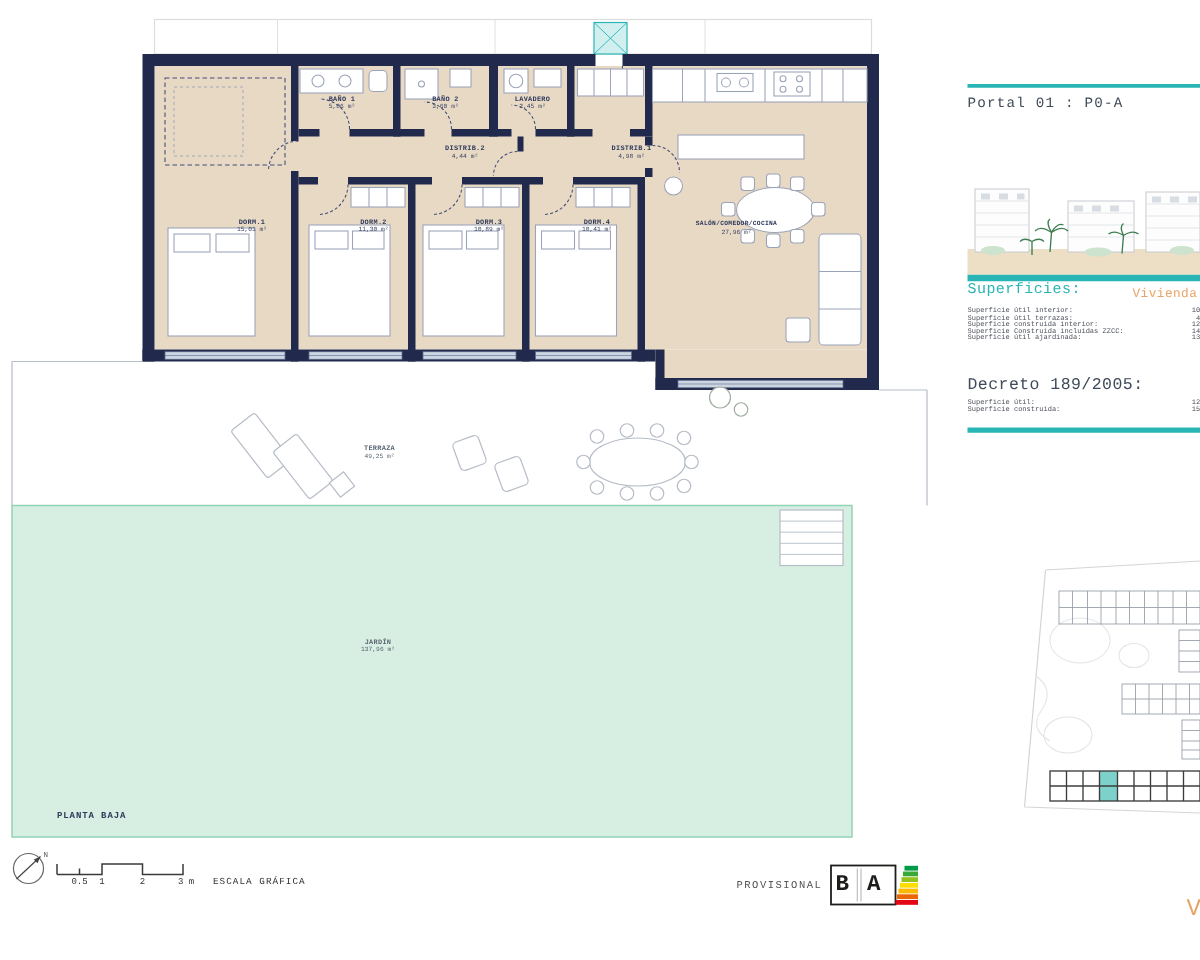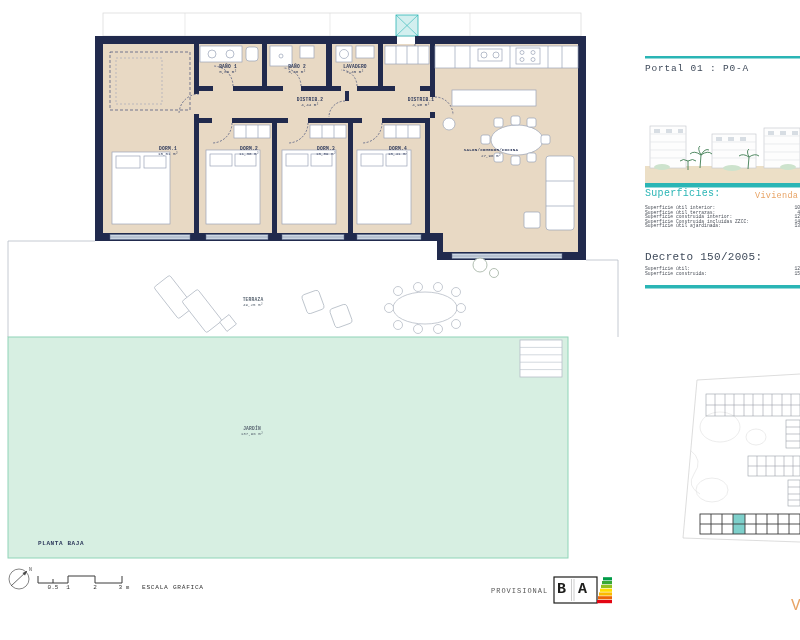--- a/index.html
+++ b/index.html
@@ -426,21 +426,21 @@
 </div>
 <div class="srow" style="top:219.8px">
   <span>Superficie Construida incluidas ZZCC:</span>
   <span>142</span>
 </div>
 <div class="srow" style="top:224.4px">
   <span>Superficie útil ajardinada:</span>
   <span>137</span>
 </div>
 
-<div class="dec-head">Decreto 150/2005:</div>
+<div class="dec-head">Decreto 189/2005:</div>
 <div class="srow" style="top:267px">
   <span>Superficie útil:</span>
   <span>120</span>
 </div>
 <div class="srow" style="top:271.8px">
   <span>Superficie construida:</span>
   <span>156</span>
 </div>
 
 <div class="viv-partial">V</div>

